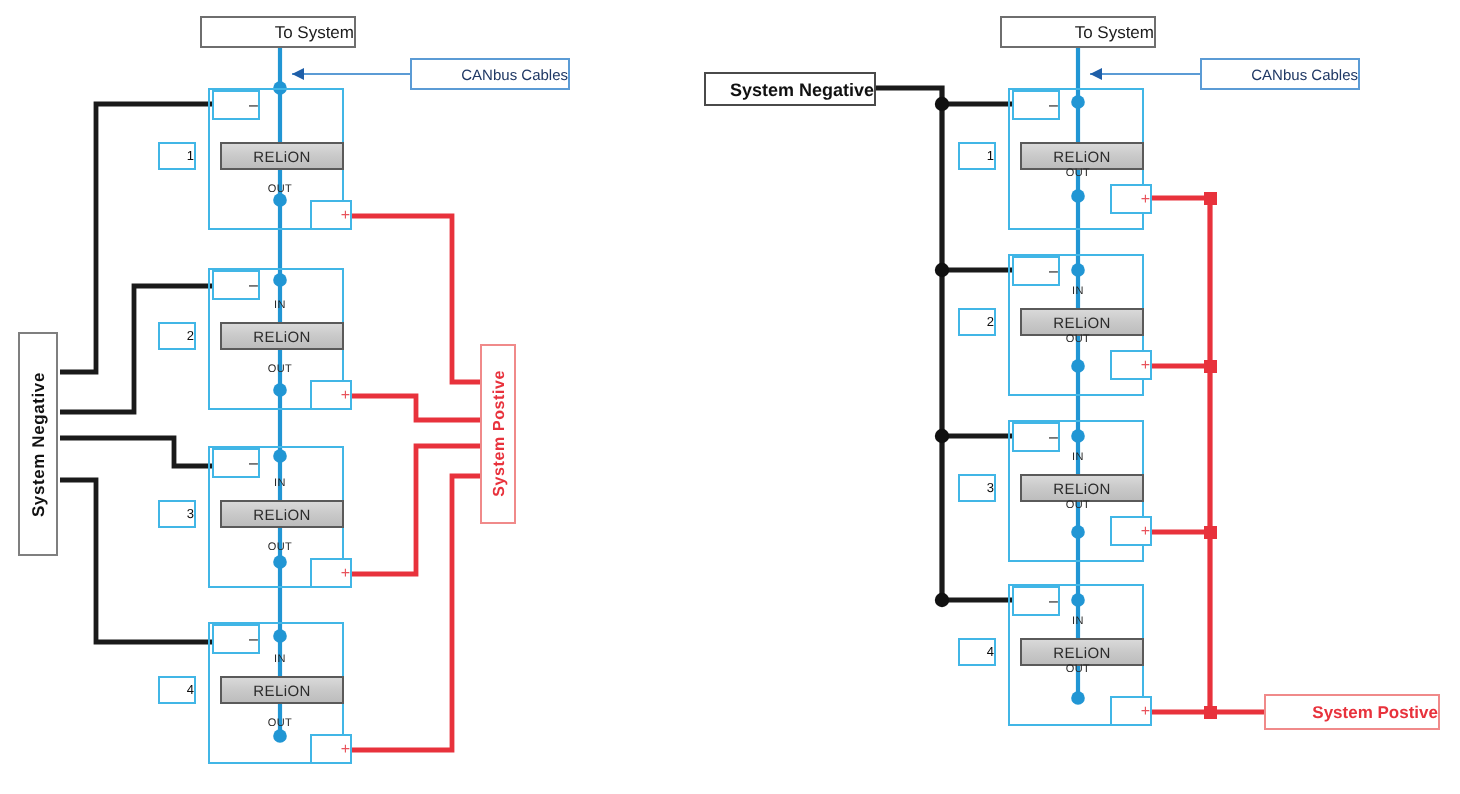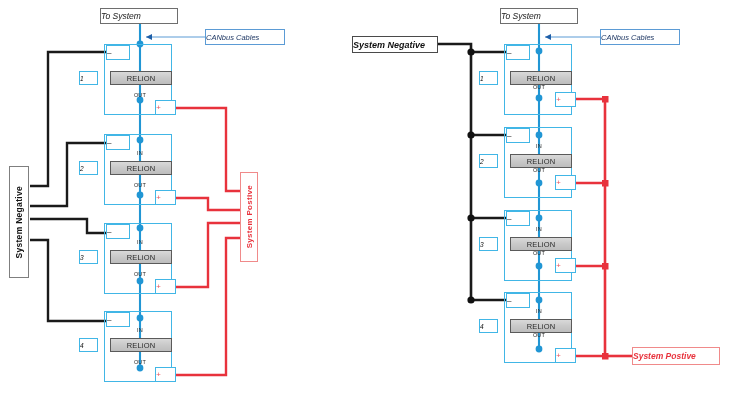--- a/index.html
+++ b/index.html
@@ -2,22 +2,22 @@
 <html><head>
 <meta charset="utf-8">
 <style>
   html,body{margin:0;padding:0;background:#ffffff;}
   body{width:730px;height:397px;position:relative;overflow:hidden;
        font-family:"Liberation Sans","DejaVu Sans",sans-serif;}
   .stage{position:absolute;left:0;top:0;width:730px;height:397px;}
   svg{position:absolute;left:0;top:0;width:730px;height:397px;overflow:visible;}
 
   .lbl{position:absolute;box-sizing:border-box;display:flex;
-       align-items:center;justify-content:flex-start;text-align:center;
-       background:#ffffff;font-style:italic;}
+       align-items:center;justify-content:flex-end;text-align:center;
+       background:#ffffff;}
 
   
   .sysbox{border:1.3px solid #6e6e6e;color:#1b1b1b;font-size:8.5px;}
   
   .bluebox{border:1px solid #5b9bd5;color:#1f3864;font-size:7.5px;}
   
   .numbox{border:1px solid #41b6e6;color:#0d0d0d;font-size:6.5px;}
   
   .minusbox{border:1px solid #41b6e6;color:#0d0d0d;font-size:8px;line-height:1;}
   

